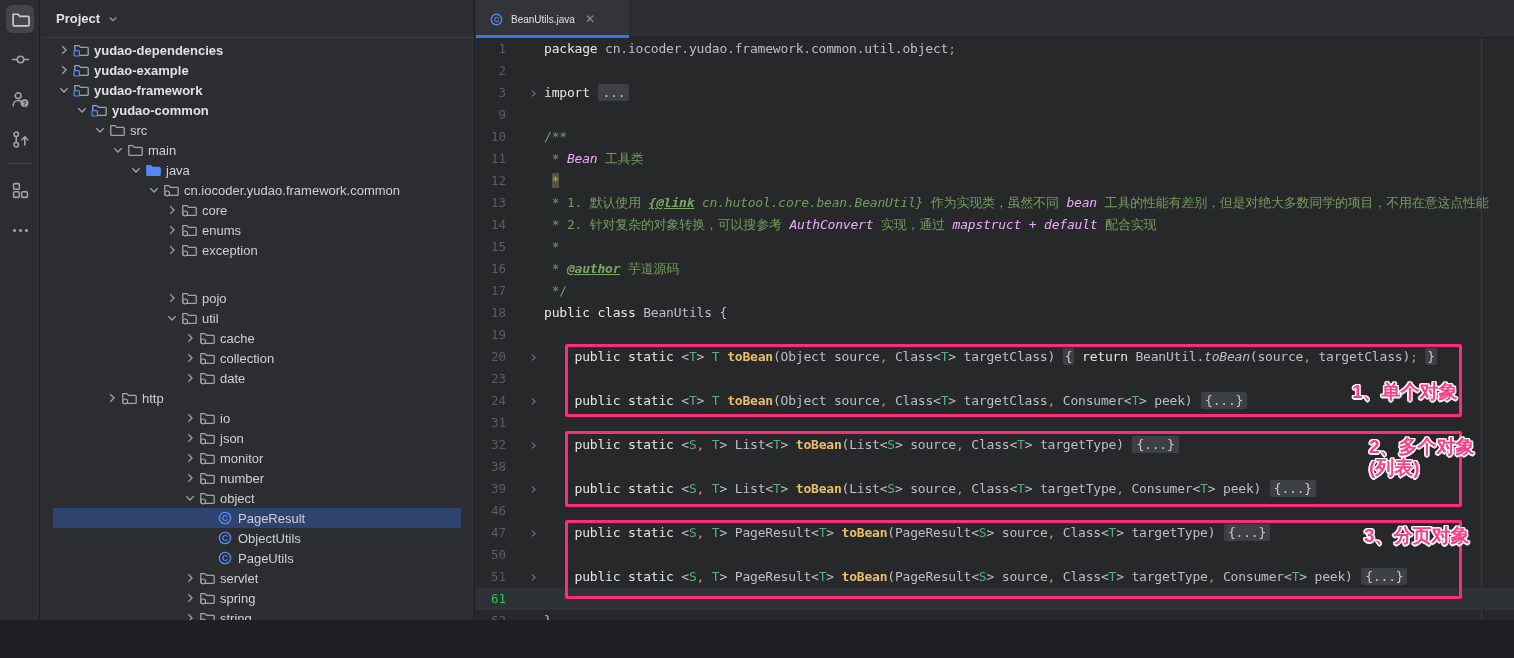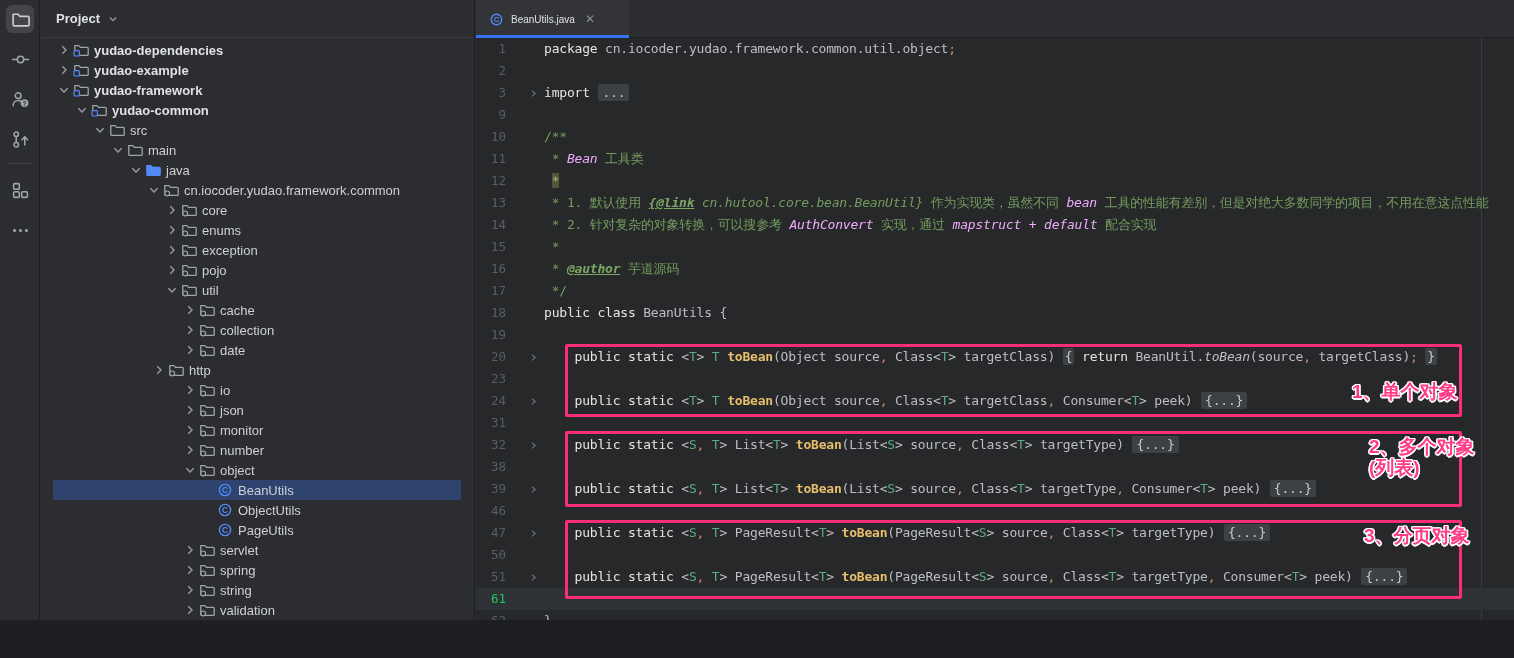--- a/index.html
+++ b/index.html
@@ -291,37 +291,37 @@
             </svg>
           </span>
           <span class="tw">
             <svg width="16" height="16" viewBox="0 0 16 16">
               <path d="M1.8 3.6 h4.1 l1.6 1.8 h6.8 a0.9 0.9 0 0 1 0.9 0.9 v6.2 a0.9 0.9 0 0 1 -0.9 0.9 H2.7 a0.9 0.9 0 0 1 -0.9 -0.9 V3.6 z" fill="none" stroke="#a0a4ab" stroke-width="1.3" stroke-linecap="round" stroke-linejoin="round"></path>
               <circle cx="4.2" cy="11.4" r="2.4" fill="#2b2d30" stroke="#a0a4ab" stroke-width="1.2"></circle>
             </svg>
           </span>
           <span class="tlabel">exception</span>
         </div>
+        <div class="tree-row" style="padding-left: 122px; margin-top: 28px;">
+          <span class="tw">
+            <svg width="14" height="14" viewBox="0 0 16 16">
+              <path d="M6 3.8 L10.3 8 L6 12.2" fill="none" stroke="#9da0a8" stroke-width="1.5"></path>
+            </svg>
+          </span>
+          <span class="tw">
+            <svg width="16" height="16" viewBox="0 0 16 16">
+              <path d="M1.8 3.6 h4.1 l1.6 1.8 h6.8 a0.9 0.9 0 0 1 0.9 0.9 v6.2 a0.9 0.9 0 0 1 -0.9 0.9 H2.7 a0.9 0.9 0 0 1 -0.9 -0.9 V3.6 z" fill="none" stroke="#a0a4ab" stroke-width="1.3" stroke-linecap="round" stroke-linejoin="round"></path>
+              <circle cx="4.2" cy="11.4" r="2.4" fill="#2b2d30" stroke="#a0a4ab" stroke-width="1.2"></circle>
+            </svg>
+          </span>
+          <span class="tlabel">pojo</span>
+        </div>
         <div class="tree-row" style="padding-left: 122px;">
           <span class="tw">
             <svg width="14" height="14" viewBox="0 0 16 16">
-              <path d="M6 3.8 L10.3 8 L6 12.2" fill="none" stroke="#9da0a8" stroke-width="1.5"></path>
-            </svg>
-          </span>
-          <span class="tw">
-            <svg width="16" height="16" viewBox="0 0 16 16">
-              <path d="M1.8 3.6 h4.1 l1.6 1.8 h6.8 a0.9 0.9 0 0 1 0.9 0.9 v6.2 a0.9 0.9 0 0 1 -0.9 0.9 H2.7 a0.9 0.9 0 0 1 -0.9 -0.9 V3.6 z" fill="none" stroke="#a0a4ab" stroke-width="1.3" stroke-linecap="round" stroke-linejoin="round"></path>
-              <circle cx="4.2" cy="11.4" r="2.4" fill="#2b2d30" stroke="#a0a4ab" stroke-width="1.2"></circle>
-            </svg>
-          </span>
-          <span class="tlabel">pojo</span>
-        </div>
-        <div class="tree-row" style="padding-left: 122px;">
-          <span class="tw">
-            <svg width="14" height="14" viewBox="0 0 16 16">
               <path d="M3.8 6 L8 10.3 L12.2 6" fill="none" stroke="#9da0a8" stroke-width="1.5"></path>
             </svg>
           </span>
           <span class="tw">
             <svg width="16" height="16" viewBox="0 0 16 16">
               <path d="M1.8 3.6 h4.1 l1.6 1.8 h6.8 a0.9 0.9 0 0 1 0.9 0.9 v6.2 a0.9 0.9 0 0 1 -0.9 0.9 H2.7 a0.9 0.9 0 0 1 -0.9 -0.9 V3.6 z" fill="none" stroke="#a0a4ab" stroke-width="1.3" stroke-linecap="round" stroke-linejoin="round"></path>
               <circle cx="4.2" cy="11.4" r="2.4" fill="#2b2d30" stroke="#a0a4ab" stroke-width="1.2"></circle>
             </svg>
           </span>
           <span class="tlabel">util</span>
@@ -361,21 +361,21 @@
             </svg>
           </span>
           <span class="tw">
             <svg width="16" height="16" viewBox="0 0 16 16">
               <path d="M1.8 3.6 h4.1 l1.6 1.8 h6.8 a0.9 0.9 0 0 1 0.9 0.9 v6.2 a0.9 0.9 0 0 1 -0.9 0.9 H2.7 a0.9 0.9 0 0 1 -0.9 -0.9 V3.6 z" fill="none" stroke="#a0a4ab" stroke-width="1.3" stroke-linecap="round" stroke-linejoin="round"></path>
               <circle cx="4.2" cy="11.4" r="2.4" fill="#2b2d30" stroke="#a0a4ab" stroke-width="1.2"></circle>
             </svg>
           </span>
           <span class="tlabel">date</span>
         </div>
-        <div class="tree-row" style="padding-left: 109px; align-items: center;">
+        <div class="tree-row" style="padding-left: 62px; align-items: center;">
           <span class="tw">
             <svg width="14" height="14" viewBox="0 0 16 16">
               <path d="M6 3.8 L10.3 8 L6 12.2" fill="none" stroke="#9da0a8" stroke-width="1.5"></path>
             </svg>
           </span>
           <span class="tw">
             <svg width="16" height="16" viewBox="0 0 16 16">
               <path d="M1.8 3.6 h4.1 l1.6 1.8 h6.8 a0.9 0.9 0 0 1 0.9 0.9 v6.2 a0.9 0.9 0 0 1 -0.9 0.9 H2.7 a0.9 0.9 0 0 1 -0.9 -0.9 V3.6 z" fill="none" stroke="#a0a4ab" stroke-width="1.3" stroke-linecap="round" stroke-linejoin="round"></path>
               <circle cx="4.2" cy="11.4" r="2.4" fill="#2b2d30" stroke="#a0a4ab" stroke-width="1.2"></circle>
             </svg>
@@ -453,21 +453,21 @@
           <span class="tlabel">object</span>
         </div>
         <div class="tree-row selected" style="padding-left: 158px;">
           <span class="tw"></span>
           <span class="tw">
             <svg width="16" height="16" viewBox="0 0 16 16">
               <circle cx="8" cy="8" r="5.6" fill="none" stroke="#548af7" stroke-width="1.4"></circle>
               <text x="8" y="11" font-size="8.5" font-weight="bold" fill="#548af7" text-anchor="middle" font-family="Liberation Sans, sans-serif">C</text>
             </svg>
           </span>
-          <span class="tlabel">BeanUtils</span>
+          <span class="tlabel">PageResult</span>
         </div>
         <div class="tree-row" style="padding-left: 158px;">
           <span class="tw"></span>
           <span class="tw">
             <svg width="16" height="16" viewBox="0 0 16 16">
               <circle cx="8" cy="8" r="5.6" fill="none" stroke="#548af7" stroke-width="1.4"></circle>
               <text x="8" y="11" font-size="8.5" font-weight="bold" fill="#548af7" text-anchor="middle" font-family="Liberation Sans, sans-serif">C</text>
             </svg>
           </span>
           <span class="tlabel">ObjectUtils</span>

